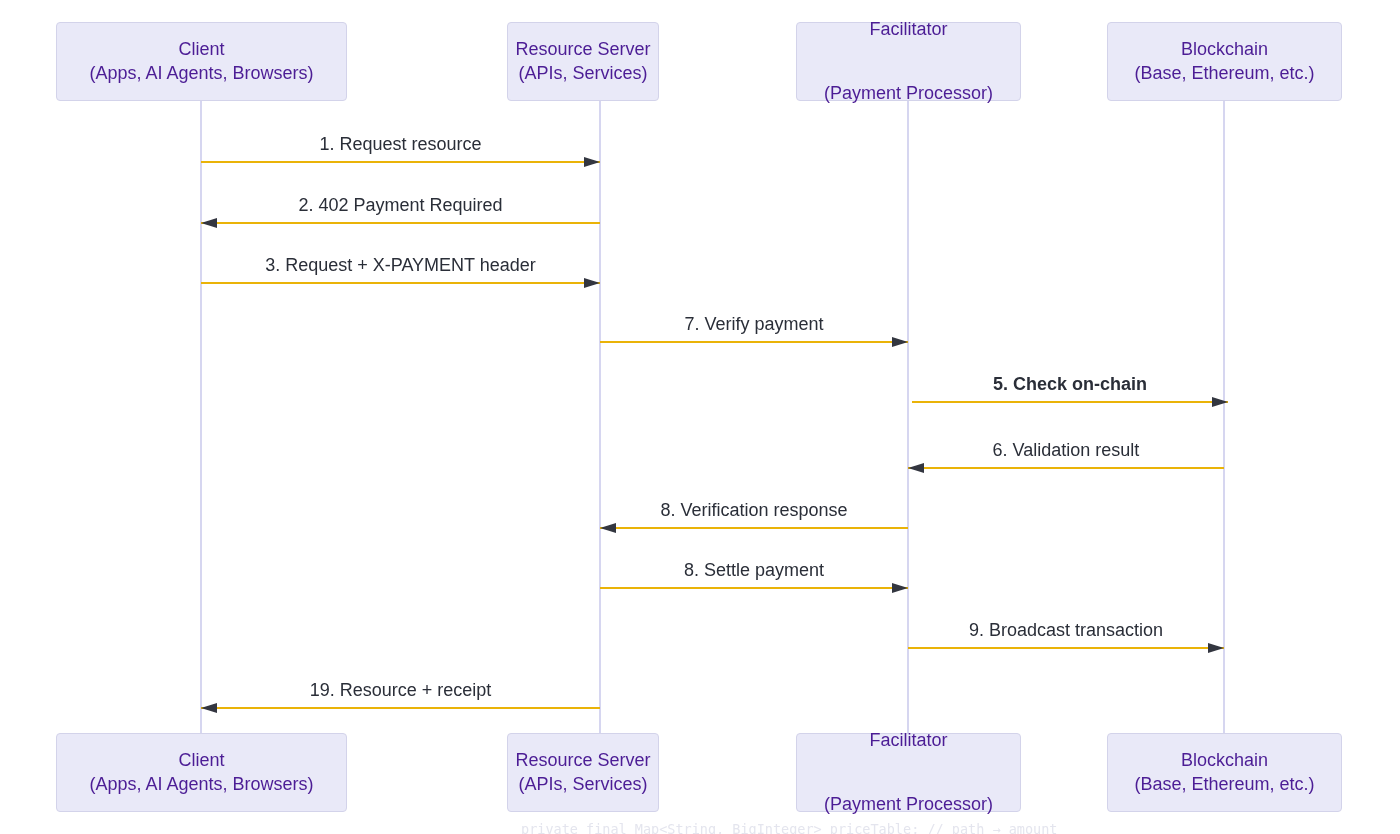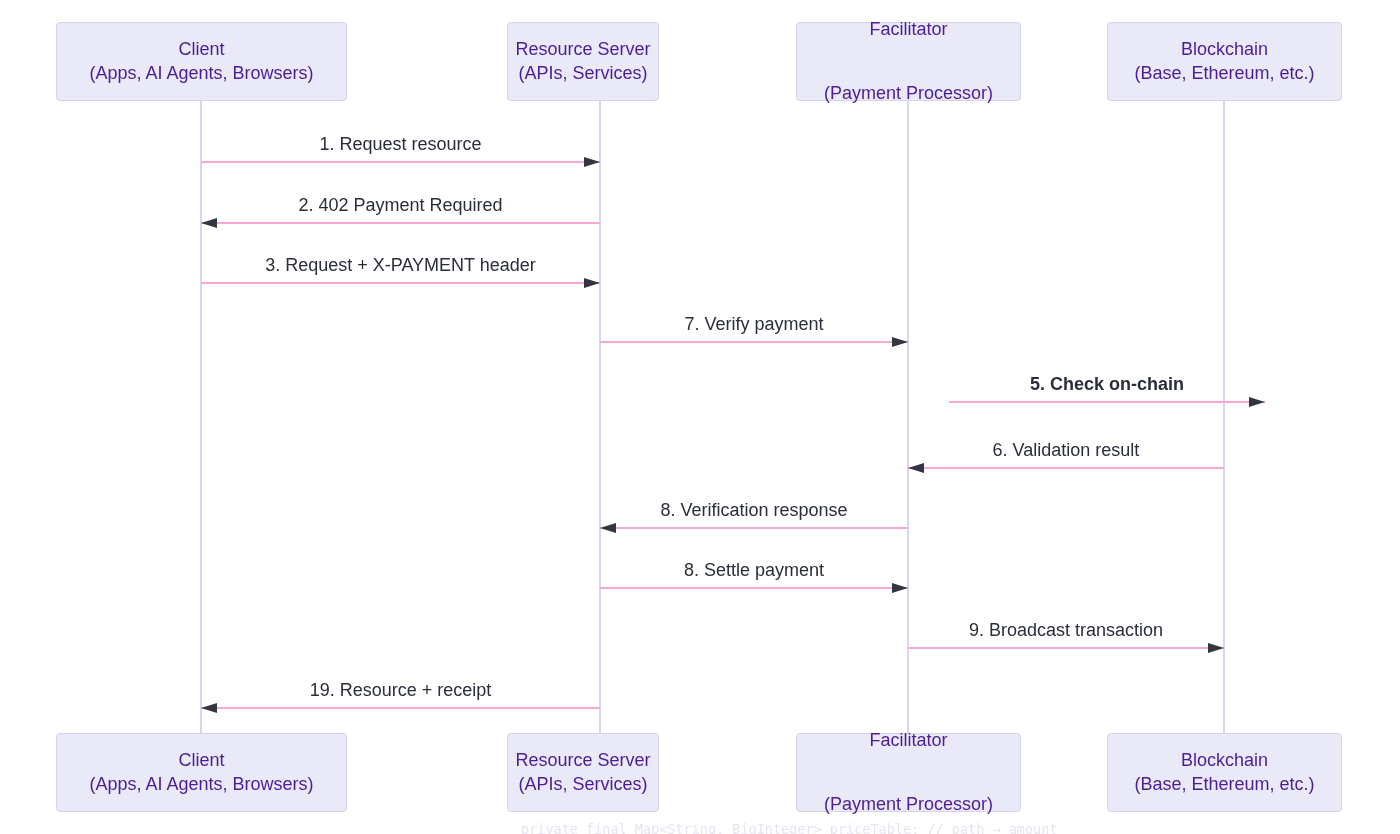--- a/index.html
+++ b/index.html
@@ -49,21 +49,21 @@
     background: #d6d6f0;
   }
   .pos-l1 { left: 200px; }
   .pos-l2 { left: 599px; }
   .pos-l3 { left: 907px; }
   .pos-l4 { left: 1223px; }
   
   .msg {
     position: absolute;
     height: 0;
-    border-top: 2px solid #f9a8d4;
+    border-top: 2px solid #eab308;
     z-index: 2;
   }
   .msg-label {
     position: absolute;
     left: 0;
     right: 0;
     bottom: 8px;
     text-align: center;
     font-size: 18px;
     white-space: nowrap;
@@ -83,21 +83,21 @@
   }
   .arrowhead.left {
     left: 0;
     border-right: 16px solid #333640;
   }
   
   .pos-m1  { left: 201px; width: 399px; top: 161px; }
   .pos-m2  { left: 201px; width: 399px; top: 222px; }
   .pos-m3  { left: 201px; width: 399px; top: 282px; }
   .pos-m4  { left: 600px; width: 308px; top: 341px; }
-  .pos-m5  { left: 949px; width: 316px; top: 401px; font-weight: bold; }
+  .pos-m5  { left: 912px; width: 316px; top: 401px; font-weight: bold; }
   .pos-m6  { left: 908px; width: 316px; top: 467px; }
   .pos-m7  { left: 600px; width: 308px; top: 527px; }
   .pos-m8  { left: 600px; width: 308px; top: 587px; }
   .pos-m9  { left: 908px; width: 316px; top: 647px; }
   .pos-m10 { left: 201px; width: 399px; top: 707px; }
   
   .code-fragment {
     position: absolute;
     left: 521px;
     top: 821px;

